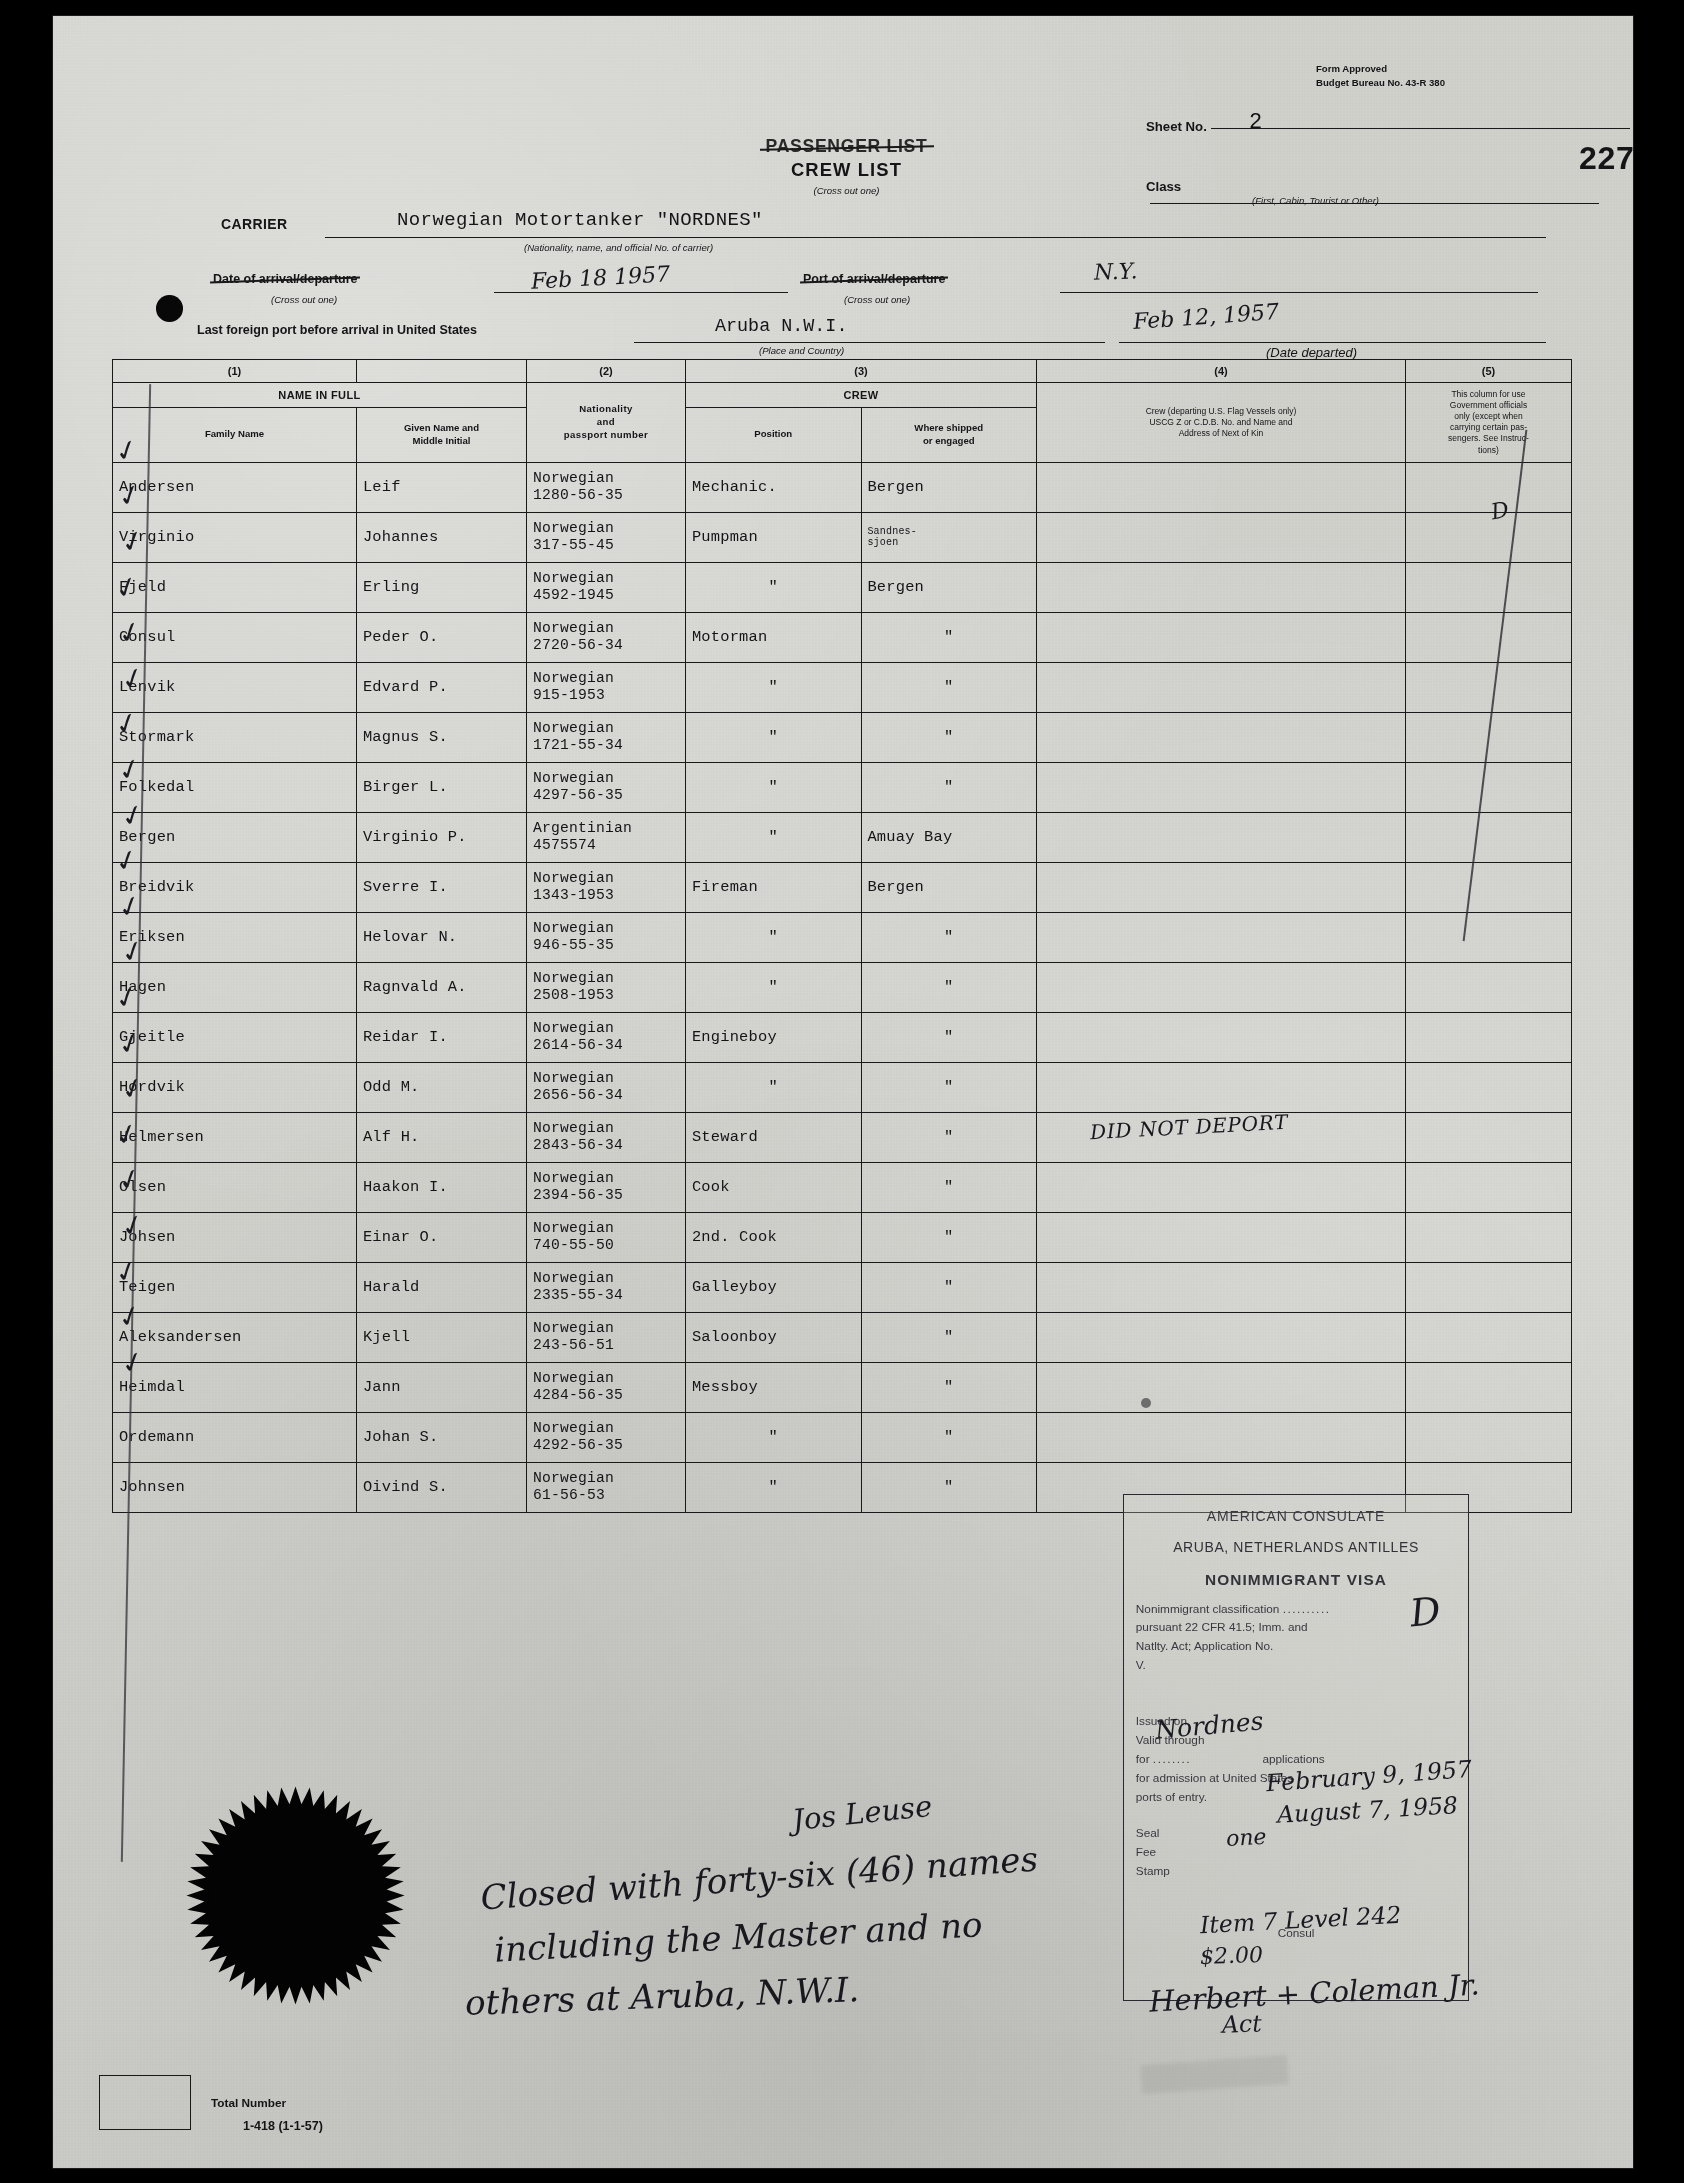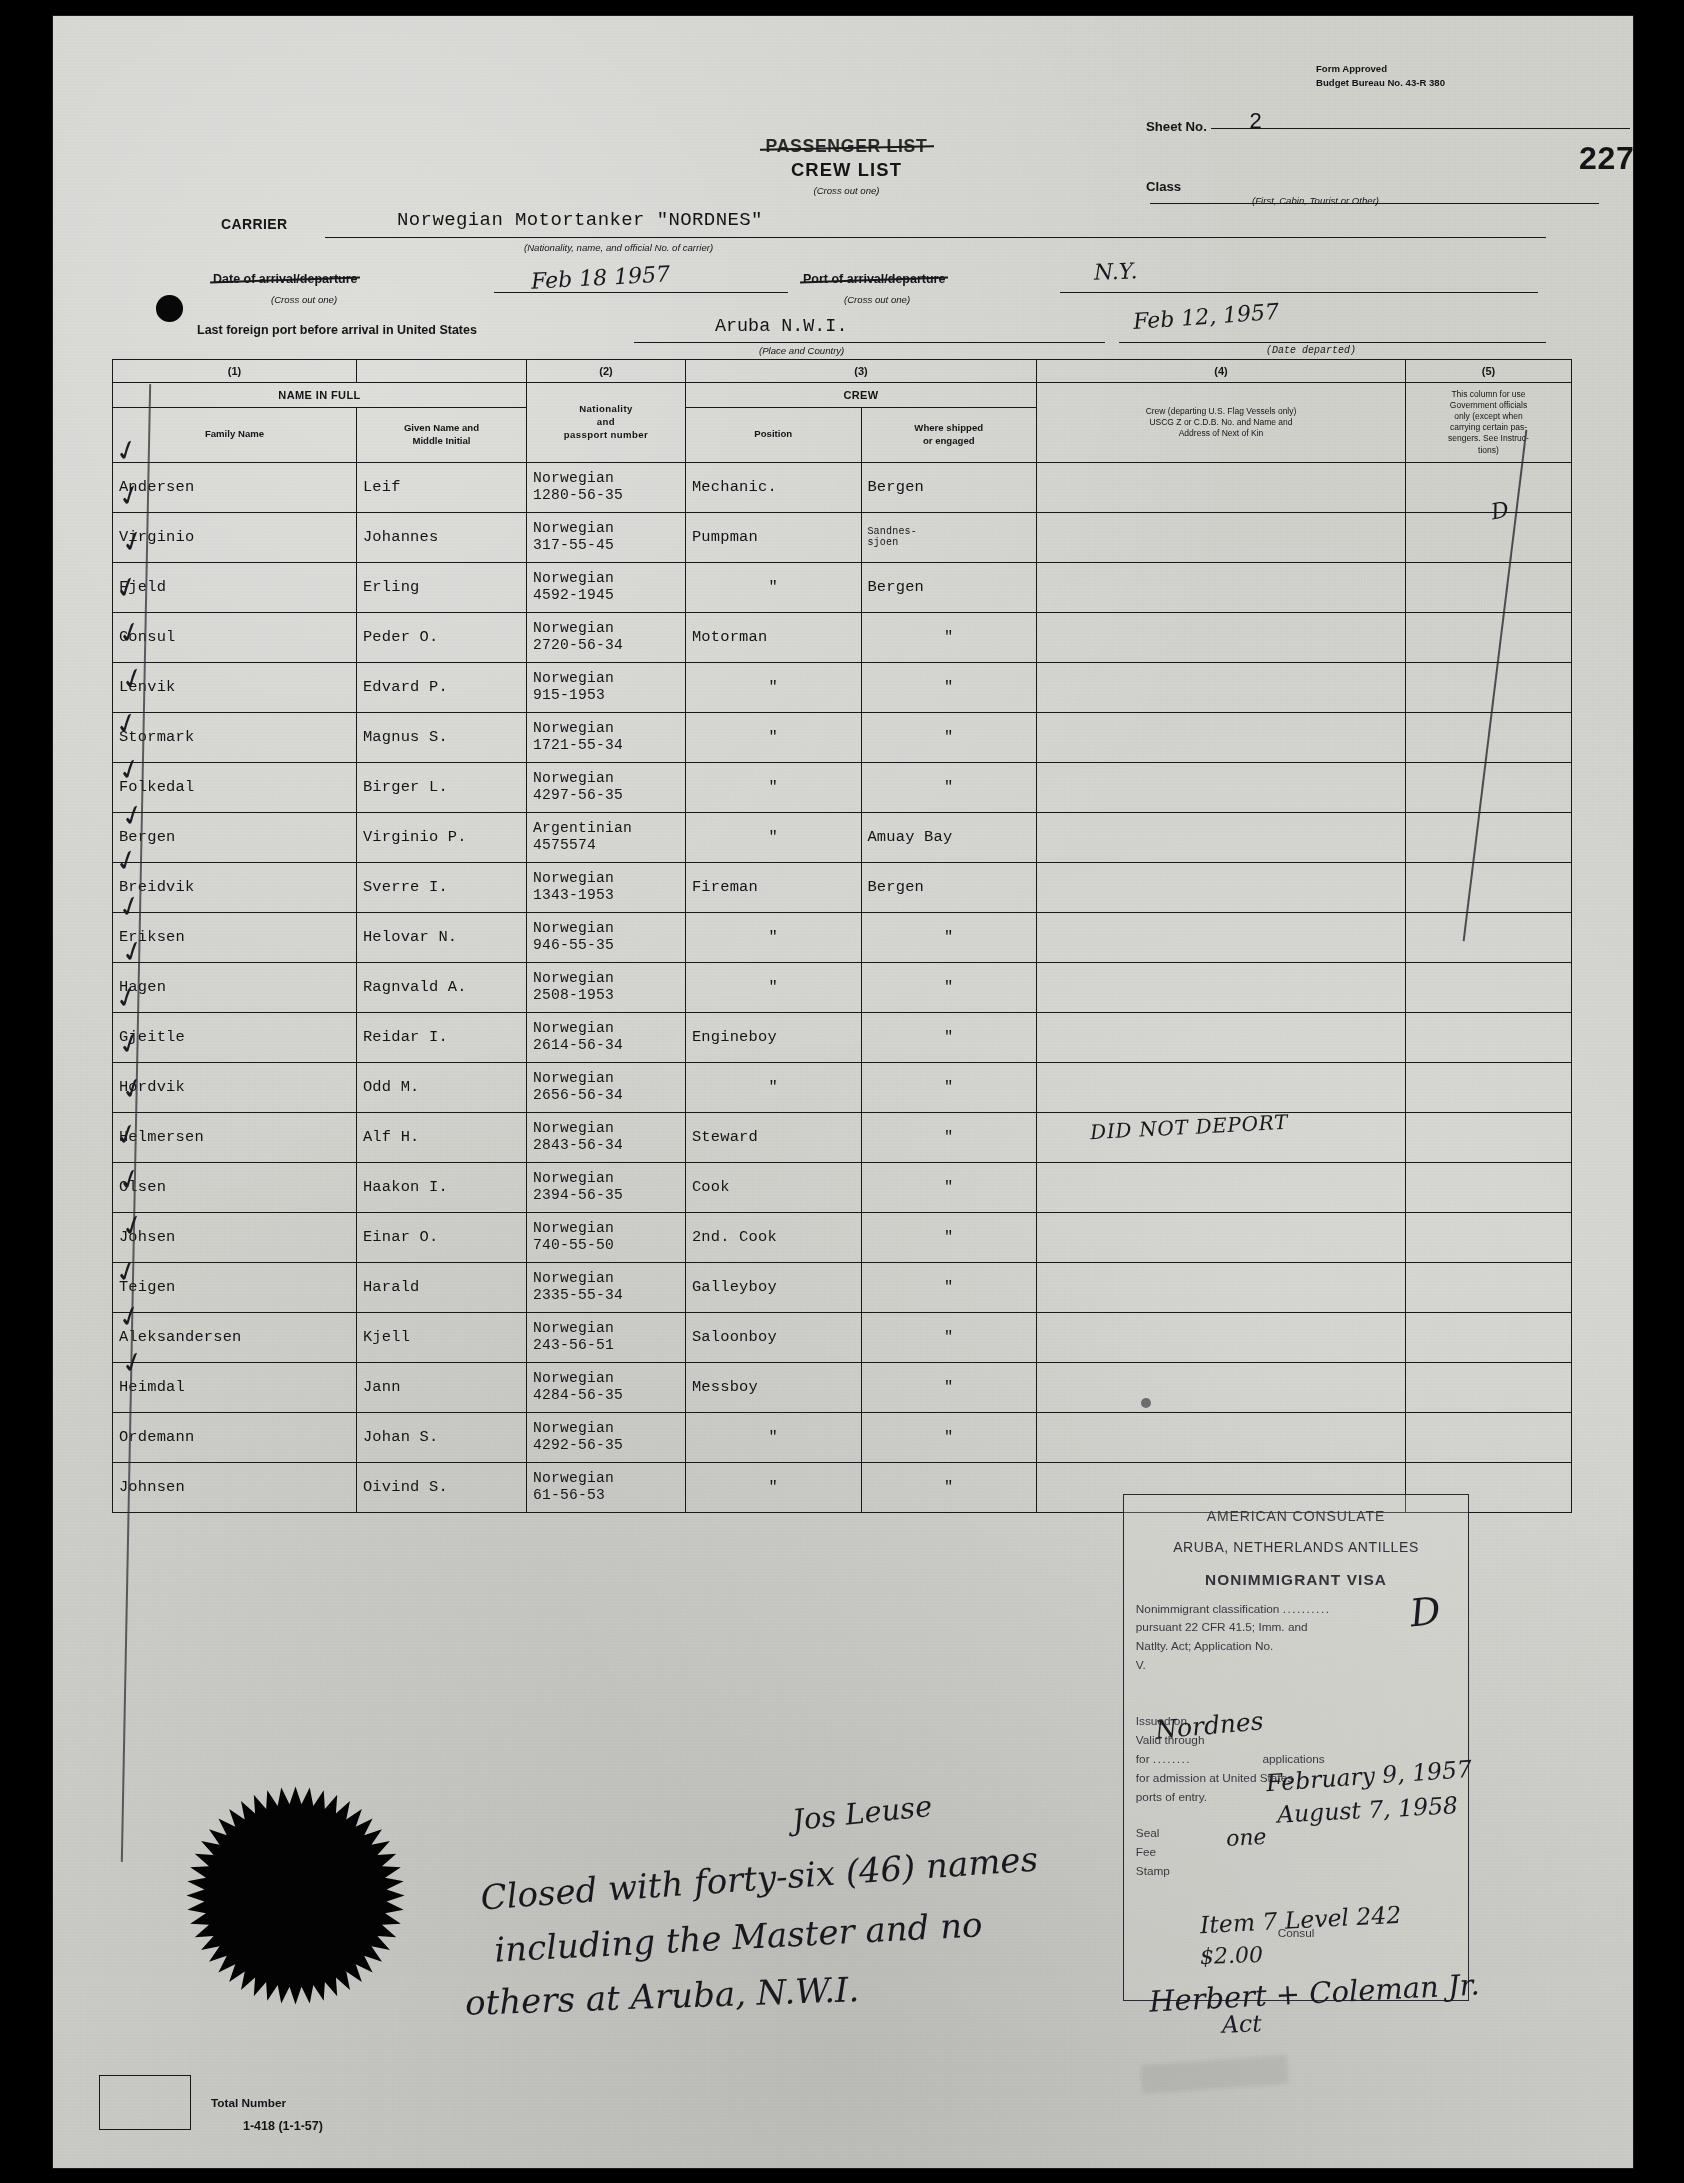--- a/index.html
+++ b/index.html
@@ -257,22 +257,22 @@
     font-family: "Liberation Sans", sans-serif;
   }
   .datedep-rule {
     position: absolute;
     left: 1066px; top: 326px; width: 427px;
     border-bottom: 1.5px solid #1b1b1b;
   }
   .datedep-sub {
     position: absolute;
     left: 1213px; top: 329px;
-    font-size: 10px; font-style: italic;
-    font-family: Liberation Mono, monospace;
+    font-size: 13px; font-style: italic;
+    font-family: Liberation Sans, sans-serif;
   }
 
   
   .hand {
     font-family: "DejaVu Serif", serif;
     font-style: italic;
     color: #1a1a20;
     position: absolute;
     white-space: nowrap;
     pointer-events: none;

